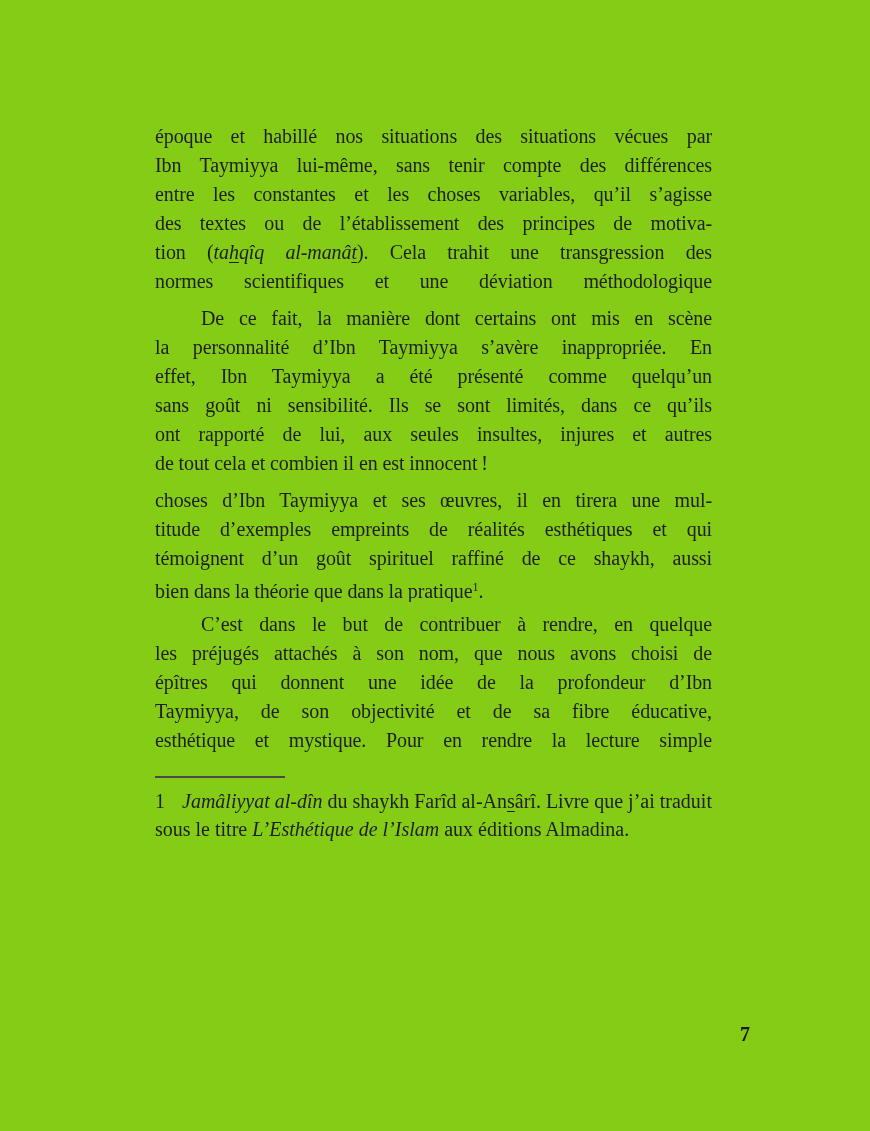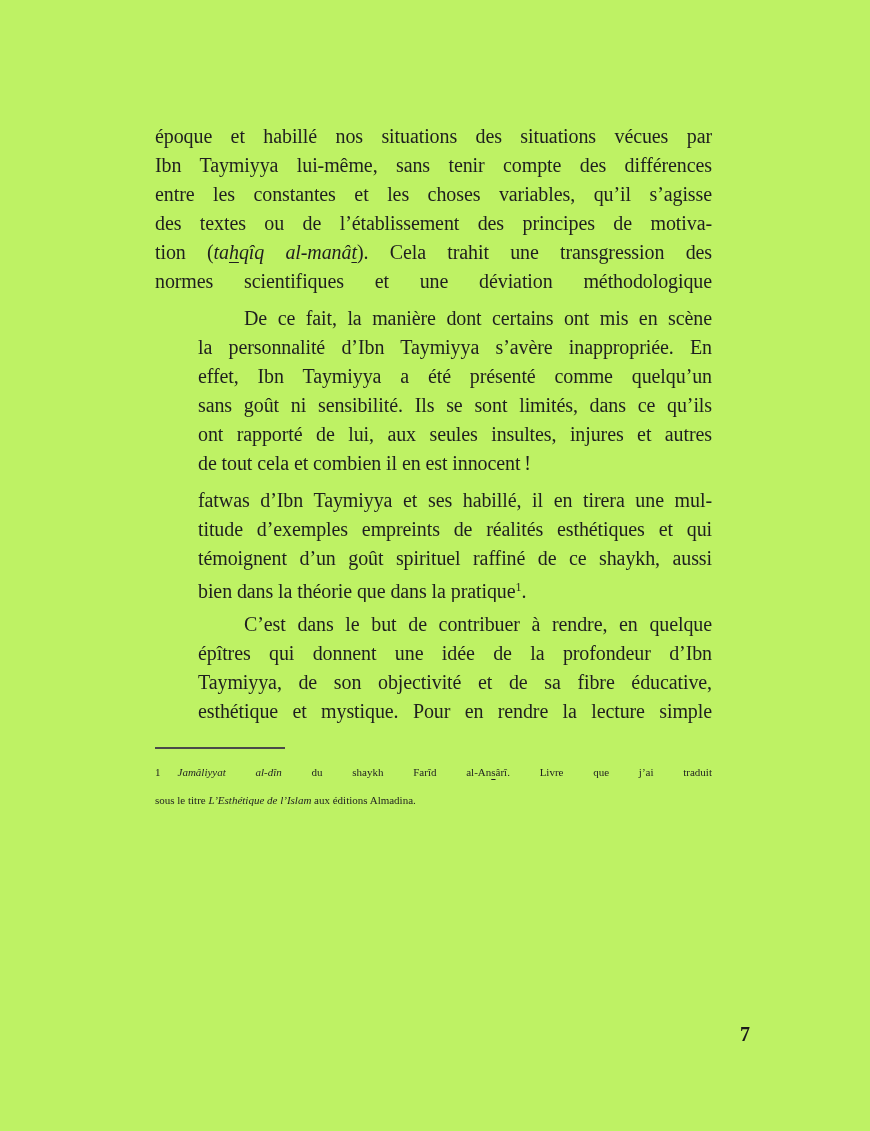--- a/index.html
+++ b/index.html
@@ -4,32 +4,32 @@
 <style>
   html, body {
     margin: 0;
     padding: 0;
     background: #ffffff;
   }
   .page {
     position: relative;
     width: 870px;
     height: 1131px;
-    background: #bef264;
+    background: #84cc16;
     font-family: "Liberation Serif", serif;
     color: #1f1f1f;
     overflow: hidden;
   }
   .text-block {
     position: absolute;
     left: 155px;
     top: 122px;
     width: 557px;
   }
-  .paragraph + .paragraph { margin-top: 8px; margin-left: 43px; }
+  .paragraph + .paragraph { margin-top: 8px; }
   .line {
     font-size: 20px;
     line-height: 29px;
     height: 29px;
     letter-spacing: -0.1px;
     text-align: justify;
     text-align-last: justify;
     overflow: hidden;
     white-space: normal;
   }
@@ -40,21 +40,21 @@
   .it { font-style: italic; margin-top: 36px; }
   .ul { text-decoration: underline; text-underline-offset: 3px; text-decoration-thickness: 1px; }
   .sup { font-size: 12px; vertical-align: 7px; letter-spacing: 0; }
   .footnote-rule {
     width: 130px;
     height: 0;
     border-top: 2px solid #4a4a4a;
     margin: 21px 0 9px 0;
   }
   .footnote .line {
-    font-size: 11px;
+    font-size: 20px;
     line-height: 28px;
     height: 28px;
     letter-spacing: 0;
     font-family: Liberation Serif, serif;
   }
   .fn-marker { margin-right: 17px; }
   .page-number {
     position: absolute;
     left: 740px;
     top: 1023px;
@@ -79,27 +79,28 @@
         </div>
         <div class="paragraph">
           <div class="line indent"><span>De ce fait, la manière dont certains ont mis en scène</span></div>
           <div class="line"><span>la personnalité d’Ibn Taymiyya s’avère inappropriée. En</span></div>
           <div class="line"><span>effet, Ibn Taymiyya a été présenté comme quelqu’un</span></div>
           <div class="line"><span>sans goût ni sensibilité. Ils se sont limités, dans ce qu’ils</span></div>
           <div class="line"><span>ont rapporté de lui, aux seules insultes, injures et autres</span></div>
           <div class="line last"><span>de tout cela et combien il en est innocent !</span></div>
         </div>
         <div class="paragraph">
-          <div class="line"><span>fatwas d’Ibn Taymiyya et ses habillé, il en tirera une mul-</span></div>
+          <div class="line"><span>choses d’Ibn Taymiyya et ses œuvres, il en tirera une mul-</span></div>
           <div class="line"><span>titude d’exemples empreints de réalités esthétiques et qui</span></div>
           <div class="line"><span>témoignent d’un goût spirituel raffiné de ce shaykh, aussi</span></div>
           <div class="line last"><span>bien dans la théorie que dans la pratique</span><span class="sup">1</span><span>.</span></div>
         </div>
         <div class="paragraph">
           <div class="line indent"><span>C’est dans le but de contribuer à rendre, en quelque</span></div>
+          <div class="line"><span>les préjugés attachés à son nom, que nous avons choisi de</span></div>
           <div class="line"><span>épîtres qui donnent une idée de la profondeur d’Ibn</span></div>
           <div class="line"><span>Taymiyya, de son objectivité et de sa fibre éducative,</span></div>
           <div class="line"><span>esthétique et mystique. Pour en rendre la lecture simple</span></div>
         </div>
       </div>
     <div class="footnote-rule"></div>
     <div class="footnote" id="footnote">
         <div class="line"><span class="fn-marker">1</span><span class="it">Jamâliyyat al-dîn</span><span> du shaykh Farîd al-An</span><span class="ul">s</span><span>ârî. Livre que j’ai traduit</span></div>
         <div class="line last"><span>sous le titre </span><span class="it">L’Esthétique de l’Islam</span><span> aux éditions Almadina.</span></div>
       </div>

